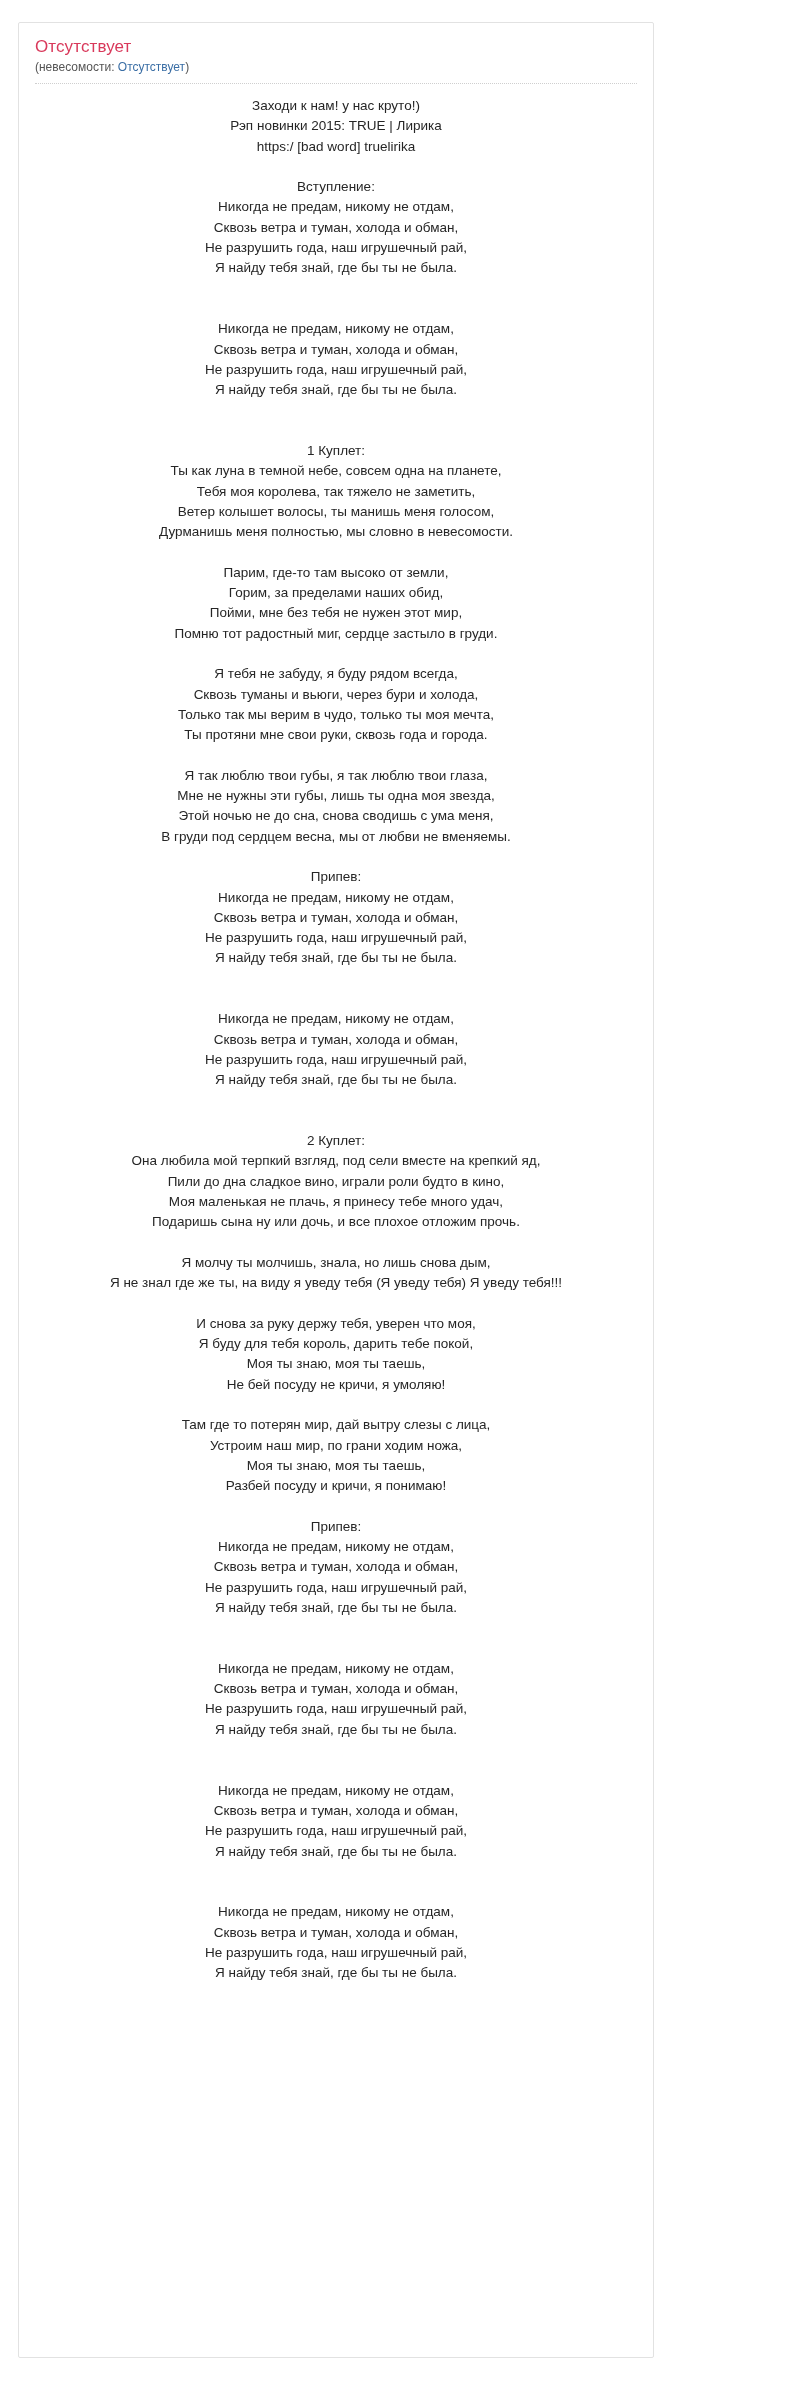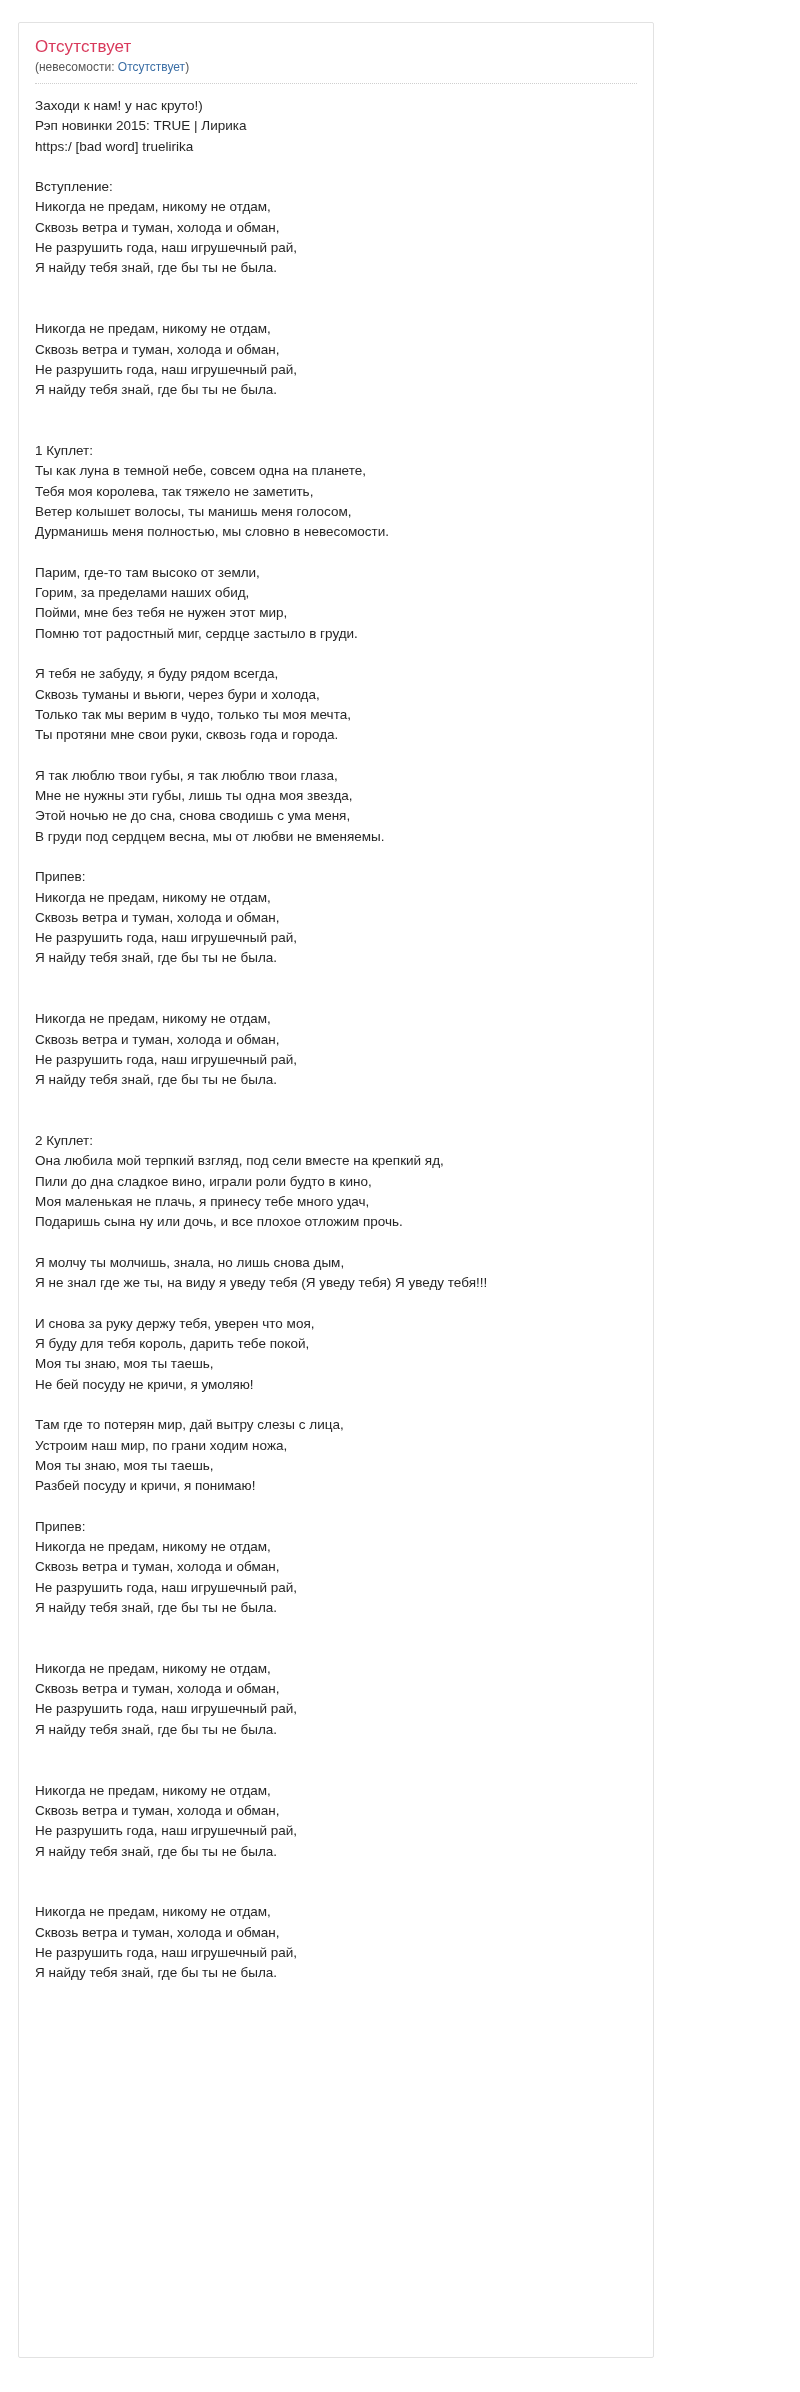--- a/index.html
+++ b/index.html
@@ -54,20 +54,21 @@
     height: 0;
   }
   .lyrics {
     font-size: 13.5px;
     line-height: 20.3px;
     color: #262626;
     white-space: pre-wrap;
     word-wrap: break-word;
     margin: 0;
     font-family: "Liberation Sans", sans-serif;
+    text-align: center;
   }
 </style>
 </head>
 <body>
 
 <div class="page">
   <div class="card">
 
     <h1 class="song-title">Отсутствует</h1>
 

